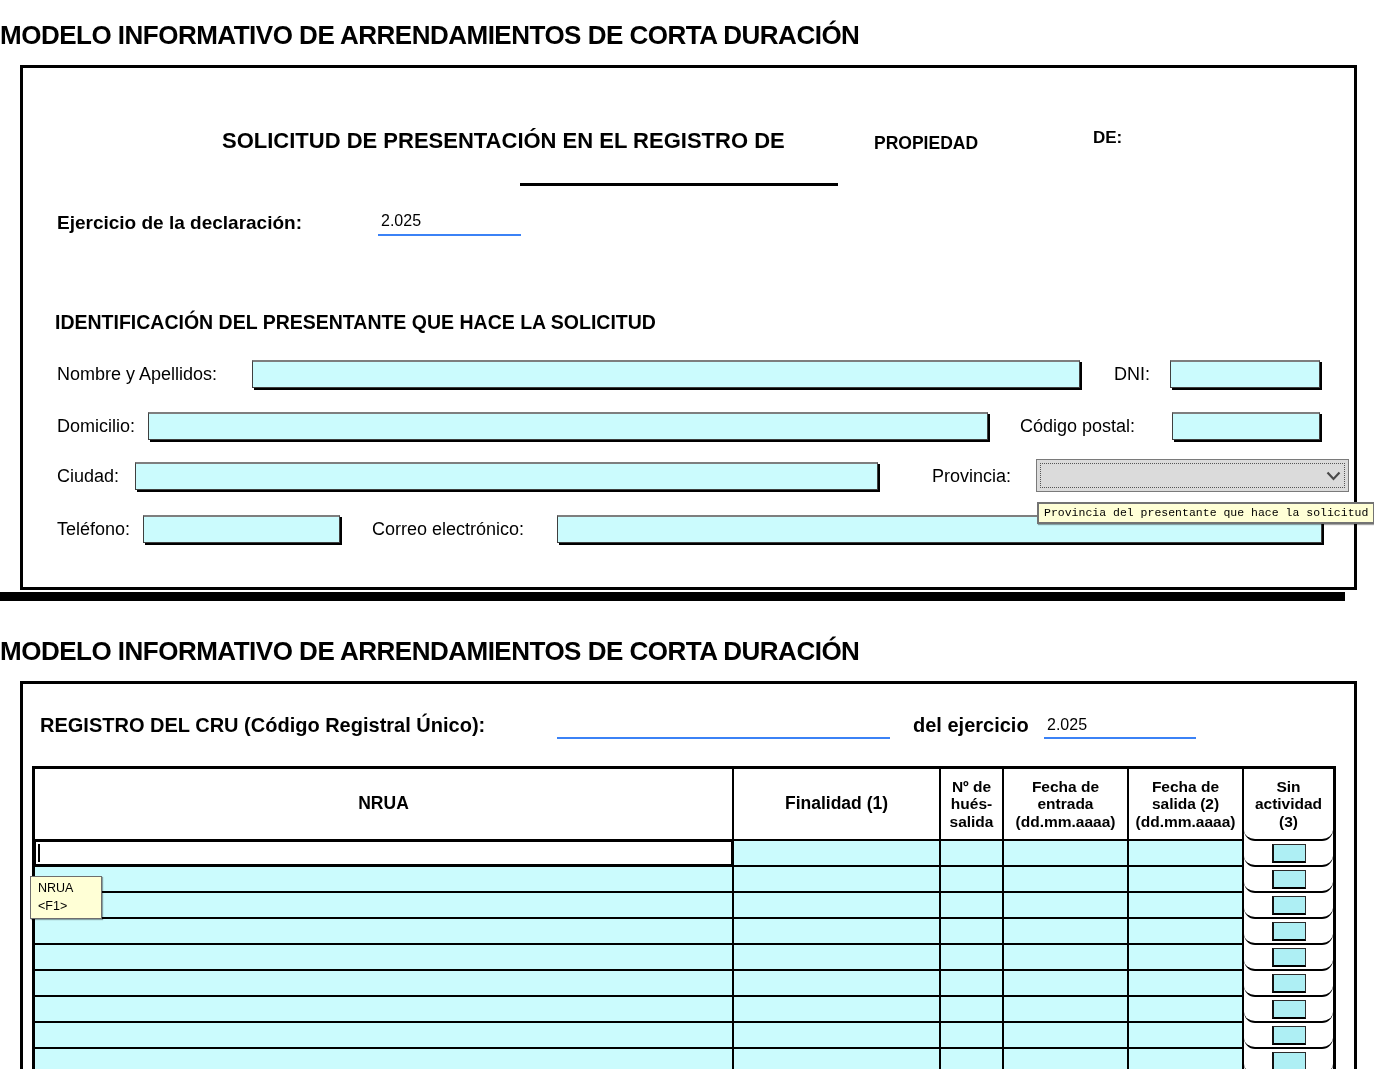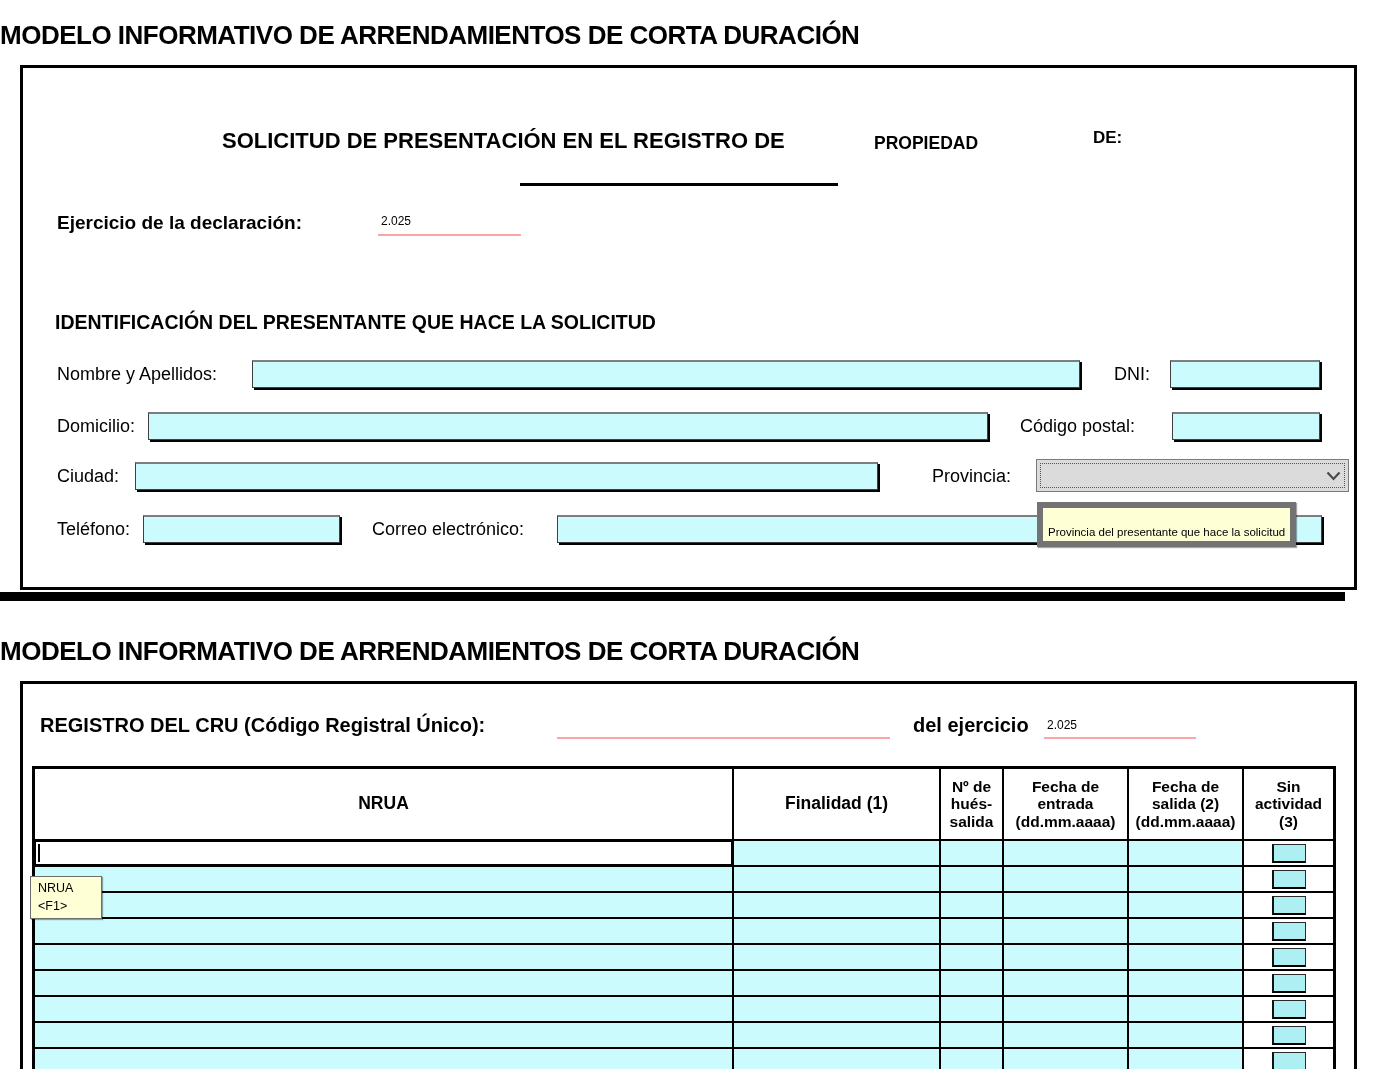--- a/index.html
+++ b/index.html
@@ -8,40 +8,40 @@
   .title { position:absolute; left:0; width:100%; text-align:left; font-weight:bold; font-size:26px; letter-spacing:-0.5px; white-space:nowrap; }
   .frame { position:absolute; border:3px solid #000; background:#fff; }
 
   .lbl { position:absolute; font-size:18px; white-space:nowrap; }
   .lbl.b { font-weight:bold; }
 
   .field { position:absolute; background:#CBFBFD; border:1px solid #3f3f3f; border-top:2px solid #7e7e7e;
            box-shadow:2px 2px 0 #000; font-size:16px; line-height:25px; padding:0 4px; overflow:hidden; }
 
   .blank { position:absolute; border-bottom:3px solid #000; }
-  .uline { position:absolute; border-bottom:2px solid #fca5a5; font-size:12px; line-height:26px; padding-left:3px; }
+  .uline { position:absolute; border-bottom:2px solid #3b82f6; font-size:16px; line-height:26px; padding-left:3px; }
 
   .dd { position:absolute; left:1036px; top:459px; width:313px; height:33px; background:#DBDBDB; border:1px solid #7a7a7a; }
   .dd .dotted { position:absolute; inset:3px; border:1px dotted #555; }
   .dd .chev { position:absolute; right:7px; top:11px; width:15px; height:10px; }
   .dd .val { position:absolute; left:8px; top:7px; font-size:14px; }
 
-  .tip { position:absolute; background:#FFFFD6; border:6px solid #737373; box-shadow:1px 1px 1px rgba(0,0,0,.35);
-         font-size:11.5px; padding:18px 5px 3px; white-space:nowrap; z-index:10; }
+  .tip { position:absolute; background:#FFFFD6; border:2px solid #737373; box-shadow:1px 1px 1px rgba(0,0,0,.35);
+         font-size:11.5px; padding:2px 5px 3px; white-space:nowrap; z-index:10;font-family:Liberation Mono, monospace; }
   .tip-nrua { position:absolute; left:30px; top:876px; width:72px; background:#FFFFD6; border:1px solid #6e6e6e;
               box-shadow:1px 1px 1px rgba(0,0,0,.35); font-size:12.5px; line-height:1.45; padding:2px 0 3px 7px; z-index:10; }
   .tip-nrua span { display:block; }
 
   .sep { position:absolute; left:0; top:592px; width:1345px; height:9px; background:#000; }
 
   
   .tbl { position:absolute; left:32px; top:766px; border:3px solid #000; background:#fff; }
   .trow { display:grid; grid-template-columns:699px 207px 63px 125px 115px 89px; }
   .trow .td { border-right:2px solid #000; border-bottom:2px solid #000; position:relative; }
-  .trow .td:last-child { border-right:none; }
+  .trow .td:last-child { border-right:none;border-radius:11px; }
   .trow.head .td { height:72px; display:flex; flex-direction:column; align-items:center; justify-content:center;
                    font-weight:bold; text-align:center; font-size:15.5px; line-height:1.13; }
   .trow.head .td.big { font-size:17.5px; }
   .tbody .td { height:26px; }
   .tbody .cyan { background:#CBFBFD; }
   .tbody .active { background:#fff; box-shadow:inset 0 0 0 1px #000; }
   .tbody .sincell { background:#fff; display:flex; align-items:center; justify-content:center; }
   .chk { width:34px; height:19px; background:#AEEFF4; border:1px solid #2b2b2b; border-bottom:2px solid #000; border-left:2px solid #111; }
   .caret { position:absolute; left:3px; top:3px; width:2px; height:18px; background:#000; }
 </style>

